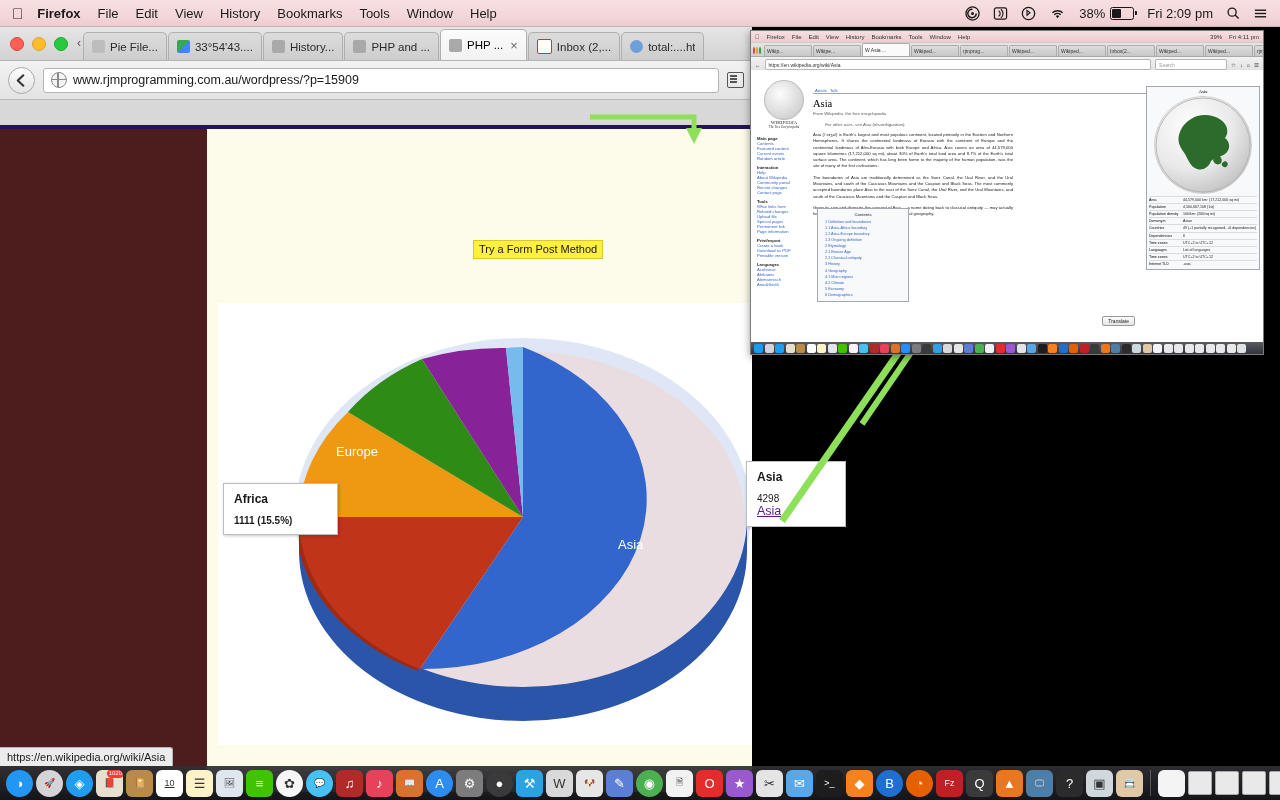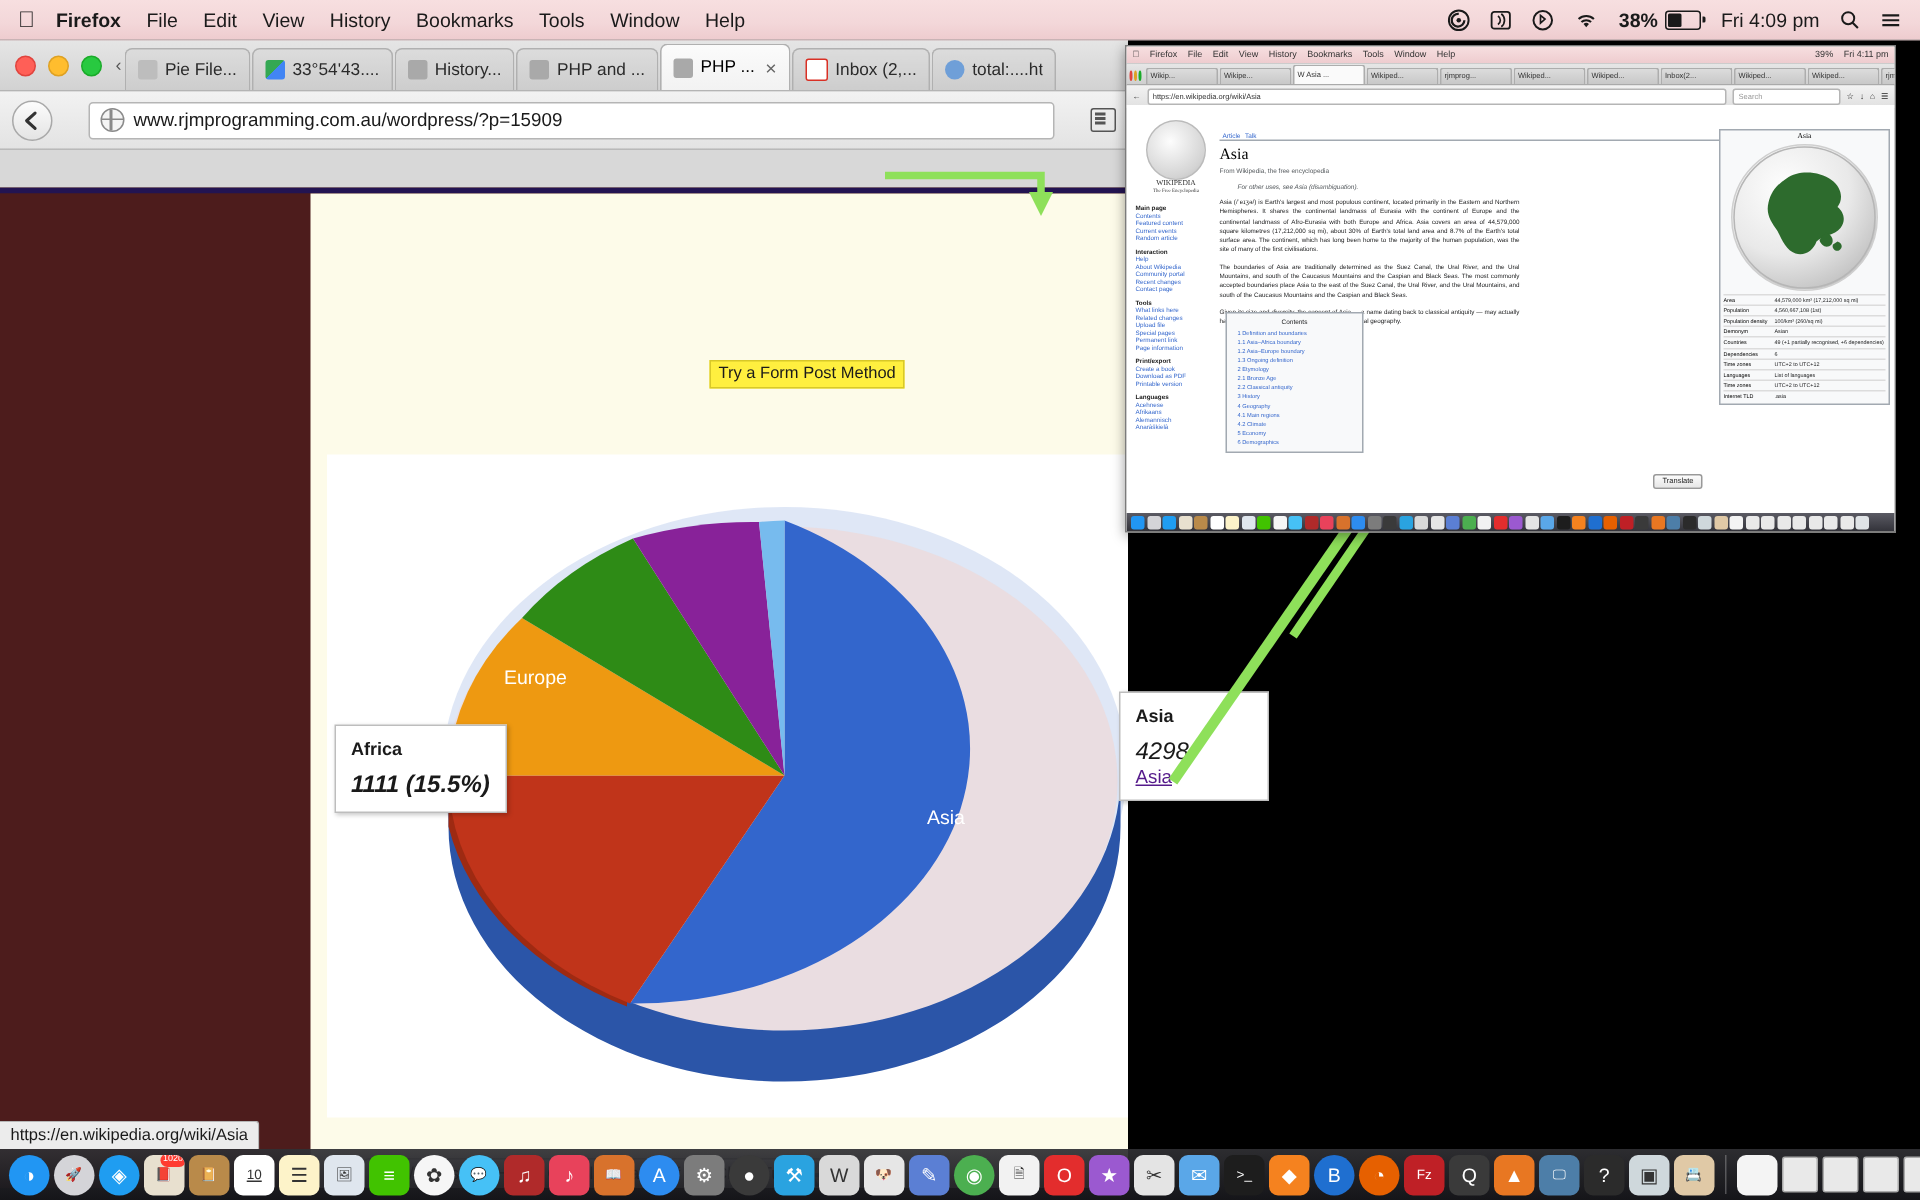--- a/index.html
+++ b/index.html
@@ -19,21 +19,21 @@
     font-size: 13px; color: #1a1a1a;
     border-bottom: 1px solid #c9b3b5;
     z-index: 50;
   }
   .menubar .apple { margin: 0 14px 0 12px; font-size: 15px; line-height: 1; }
   .menubar .mi { margin-right: 17px; white-space: nowrap; }
   .menubar .mi.bold { font-weight: bold; }
   .menubar .spacer { flex: 1; }
   .menubar .status { margin-right: 13px; display: flex; align-items: center; white-space: nowrap; }
   .menubar .status:last-child { margin-right: 12px; }
-  .battpct { font-size: 13px; margin-right: 5px; font-weight: bold; }
+  .battpct { font-size: 13px; margin-right: 5px; }
   .batt {
     width: 22px; height: 11px; border: 1.6px solid #1a1a1a; border-radius: 2.5px;
     position: relative; display: inline-block;
   }
   .batt::after {
     content: ""; position: absolute; right: -4px; top: 3px;
     width: 2px; height: 4px; background: #1a1a1a; border-radius: 0 1px 1px 0;
   }
   .batt i { position: absolute; left: 1px; top: 1px; bottom: 1px; width: 38%; background: #1a1a1a; border-radius: 1px; display:block; }
 
@@ -62,21 +62,21 @@
     border-radius: 5px 5px 0 0; margin-right: 1px;
     white-space: nowrap; overflow: hidden;
   }
   .tab.active { background: linear-gradient(to bottom,#fbfbfb,#f2f2f2); height: 30px; color: #000; }
   .tab .favicon { width: 13px; height: 13px; flex: 0 0 13px; border-radius: 2px; }
   .tab .tlabel { overflow: hidden; text-overflow: clip; }
   .tab .x { font-size: 13px; color: #666; margin-left: 2px; }
 
   .navbar {
     height: 38px; background: linear-gradient(to bottom,#f2f2f2,#e3e3e3);
-    display: flex; align-items: center; padding: 0 8px; gap: 24px;
+    display: flex; align-items: center; padding: 0 8px; gap: 8px;
     border-bottom: 1px solid #b9b9b9;
   }
   .backbtn {
     width: 25px; height: 25px; border-radius: 50%;
     background: linear-gradient(to bottom,#fcfcfc,#e4e4e4);
     border: 1px solid #a9a9a9;
     display: flex; align-items: center; justify-content: center;
     font-size: 15px; color: #333;
   }
   .urlbar {
@@ -123,21 +123,21 @@
   
   .arrowsvg { position: absolute; left: 0; top: 0; width: 1280px; height: 800px; pointer-events: none; z-index: 30; }
 
   
   .tooltip {
     position: absolute; background: #fff; border: 1px solid #bdbdbd;
     box-shadow: 1px 1px 3px rgba(0,0,0,.22);
     font-size: 12px; color: #1a1a1a; padding: 8px 10px; z-index: 25;
   }
   .tooltip .t1 { font-weight: bold; margin-bottom: 9px; font-size: 12px; }
-  .tooltip .t2 { font-size: 16px; font-style: italic; }
+  .tooltip .t2 { font-size: 10px; }
   .tooltip a { color: #551a8b; text-decoration: underline; font-size: 12.5px; }
 
   .selectbox {
     position: absolute; background: linear-gradient(to bottom,#fdfdfd,#eaeaea);
     border: 1px solid #a8a8a8; border-radius: 4px; height: 19px;
     display: flex; align-items: center; font-size: 11.5px; color: #111;
     padding-left: 6px; padding-right: 22px; white-space: nowrap;
   }
   .selectbox .arrows {
     position: absolute; right: 2px; top: 1.5px; width: 15px; height: 15px;
@@ -297,21 +297,21 @@
           <path d="M3.6 5.6 a8 8 0 0 1 10.8 0" fill="none" stroke="#1a1a1a" stroke-width="1.5"></path>
           <path d="M5.6 7.8 a5 5 0 0 1 6.8 0" fill="none" stroke="#1a1a1a" stroke-width="1.5"></path>
         </svg>
     </span>
     <span class="status">
       <span class="battpct">38%</span>
       <span class="batt">
           <i></i>
         </span>
     </span>
-    <span class="status">Fri 4:09 pm</span>
+    <span class="status">Fri 2:09 pm</span>
     <span class="status">
       <svg width="14" height="14" viewBox="0 0 16 16">
           <circle cx="7" cy="7" r="4.6" fill="none" stroke="#1a1a1a" stroke-width="1.5"></circle>
           <line x1="10.4" y1="10.4" x2="14.4" y2="14.4" stroke="#1a1a1a" stroke-width="1.6"></line>
         </svg>
     </span>
     <span class="status">
       <svg width="15" height="13" viewBox="0 0 16 13">
           <g stroke="#1a1a1a" stroke-width="1.5">
             <line x1="2" y1="3" x2="14" y2="3"></line>

